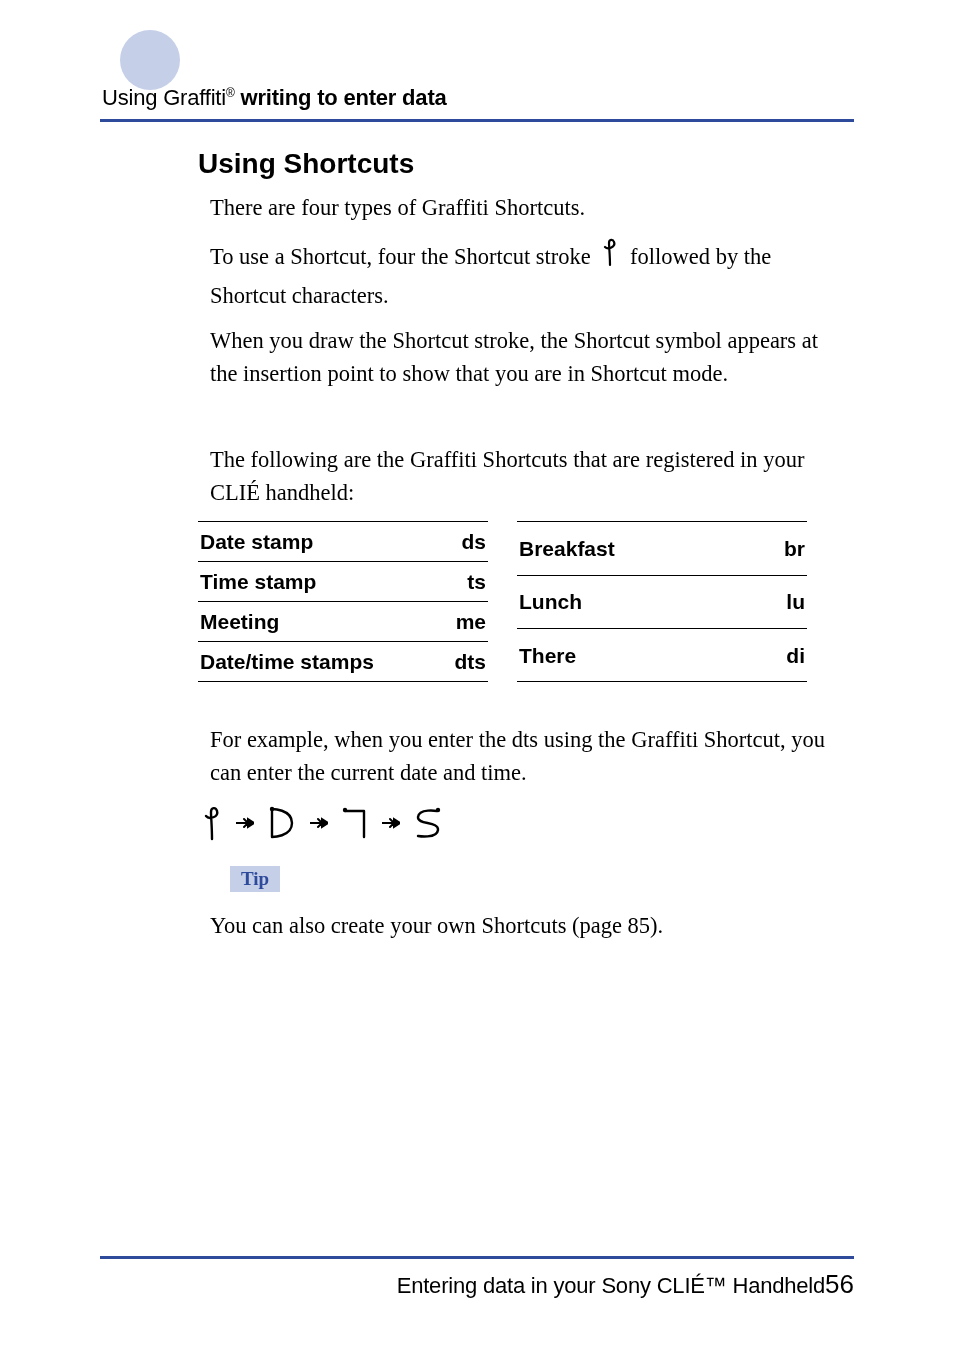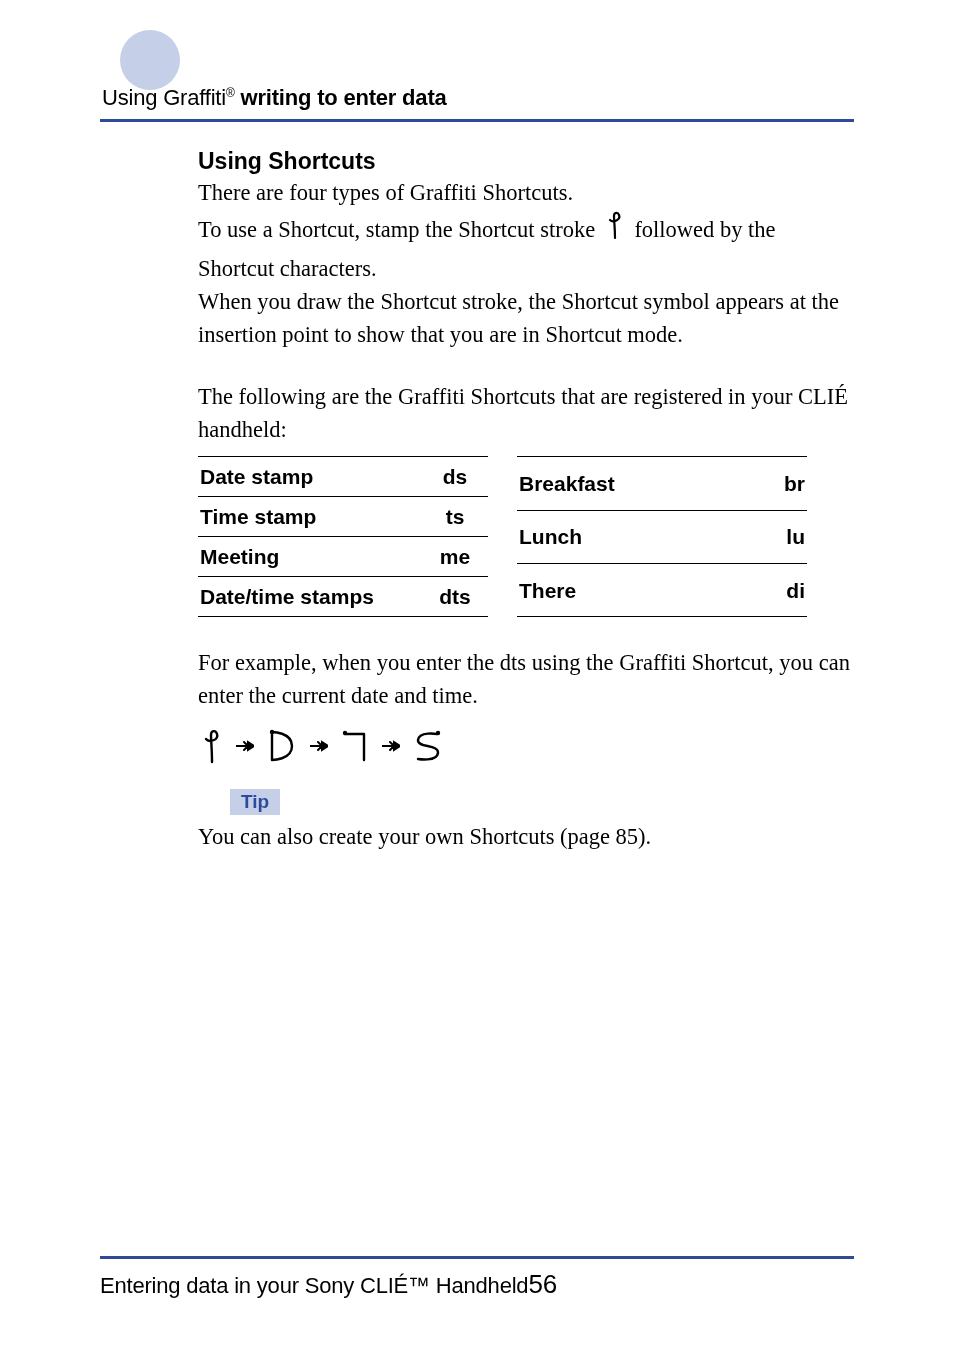--- a/index.html
+++ b/index.html
@@ -4,58 +4,58 @@
 <style>
   * { margin: 0; padding: 0; box-sizing: border-box; }
   html, body { width: 954px; height: 1352px; background: #fff; font-family: Georgia, 'Times New Roman', serif; color: #000; }
   .page { width: 954px; height: 1352px; position: relative; padding: 50px 100px 60px 68px; }
   .header-decor { position: absolute; left: 120px; top: 30px; width: 60px; height: 60px; background: #c5cfe8; border-radius: 50%; z-index: 0; }
   .header-line { position: absolute; left: 100px; right: 100px; top: 119px; height: 3px; background: #2e4b9b; z-index: 1; }
   .header-text { position: absolute; left: 102px; top: 85px; font-family: "Helvetica Neue", Helvetica, Arial, sans-serif; font-size: 22px; font-weight: 400; letter-spacing: -0.2px; z-index: 2; }
   .header-text sup { font-size: 12px; vertical-align: super; }
   .header-text .seg-after { font-weight: 700; }
   .content { position: absolute; left: 198px; right: 100px; top: 148px; }
-  h2.section { font-family: "Helvetica Neue", Helvetica, Arial, sans-serif; font-weight: 800; font-size: 23px; margin-bottom: 2px; letter-spacing: 0px; }
-  p.body { font-family: Georgia, 'Times New Roman', serif; font-size: 22.5px; line-height: 1.45; margin: 0; }
+  h2.section { font-family: "Helvetica Neue", Helvetica, Arial, sans-serif; font-weight: 800; font-size: 28px; margin-bottom: 10px; letter-spacing: 0px; }
+  p.body { font-family: Georgia, 'Times New Roman', serif; font-size: 22.5px; line-height: 1.45; margin: 12px; }
   .stroke-icon { display: inline-block; vertical-align: middle; margin: 0 4px 4px 4px; }
   .gap { height: 30px; }
   .tables { display: flex; gap: 29px; margin-top: 10px; }
   table { border-collapse: collapse; width: 290px; font-family: "Helvetica Neue", Helvetica, Arial, sans-serif; font-size: 21px; font-weight: 700; }
   table td { padding: 8px 2px 7px 2px; border-top: 1.5px solid #000; }
   table tr:last-child td { border-bottom: 1.5px solid #000; }
-  table td.code { text-align: center; width: 70px; padding-left: 6px; }
+  table td.code { text-align: right; width: 70px; padding-left: 6px; }
   table.right td.code { text-align: right; }
   .graffiti-seq { display: flex; align-items: center; gap: 12px; margin-top: 14px; margin-bottom: 24px; margin-left: 2px; }
   .graffiti-seq svg { display: block; }
   .arrow-icon svg { width: 18px; height: 14px; }
-  .tip-box { display: inline-block; background: #c5cfe8; border: 1px solid #c5cfe8; font-family: Liberation Sans, sans-serif; color: #2e4b9b; font-weight: 700; font-size: 19px; padding: 1px 10px 1px 10px; margin-left: 32px; margin-bottom: 6px; }
+  .tip-box { display: inline-block; background: #c5cfe8; border: 1px solid #c5cfe8; font-family: Liberation Serif, serif; color: #2e4b9b; font-weight: 700; font-size: 19px; padding: 1px 10px 1px 10px; margin-left: 32px; margin-bottom: 6px; }
   .tip-indent { margin-left: 32px; }
   .footer { position: absolute; left: 100px; right: 100px; bottom: 52px; }
   .footer-line { height: 3px; background: #2e4b9b; margin-bottom: 10px; }
-  .footer-row { display: flex; justify-content: flex-start; align-items: baseline; font-family: "Helvetica Neue", Helvetica, Arial, sans-serif; }
+  .footer-row { display: flex; justify-content: flex-end; align-items: baseline; font-family: "Helvetica Neue", Helvetica, Arial, sans-serif; }
   .footer-title { font-size: 22px; font-weight: 400; letter-spacing: -0.2px; }
   .footer-page { font-size: 26px; font-weight: 400; }
 </style>
 </head>
 <body>
 
 <div class="page">
   <div class="header-decor"></div>
   <div class="header-text">
     <span>Using Graffiti</span><sup>®</sup><span class="seg-after"> writing to enter data</span>
   </div>
   <div class="header-line"></div>
 
   <div class="content">
     <h2 class="section">Using Shortcuts</h2>
 
     <p class="body">There are four types of Graffiti Shortcuts.</p>
 
     <p class="body">
-      <span>To use a Shortcut, stamp the Shortcut stroke </span>
+      <span>To use a Shortcut, four the Shortcut stroke </span>
       <span class="stroke-icon">
         <svg width="20" height="30" viewBox="0 0 20 30">
           <path d="M10 28 C10 18, 9 10, 9 6 C9 2, 13 2, 14 5 C16 10, 8 13, 5 10" fill="none" stroke="#000" stroke-width="2.2" stroke-linecap="round"></path>
         </svg>
       </span>
       <span> followed by the Shortcut characters.</span>
     </p>
 
     <p class="body">When you draw the Shortcut stroke, the Shortcut symbol appears at the insertion point to show that you are in Shortcut mode.</p>
 

